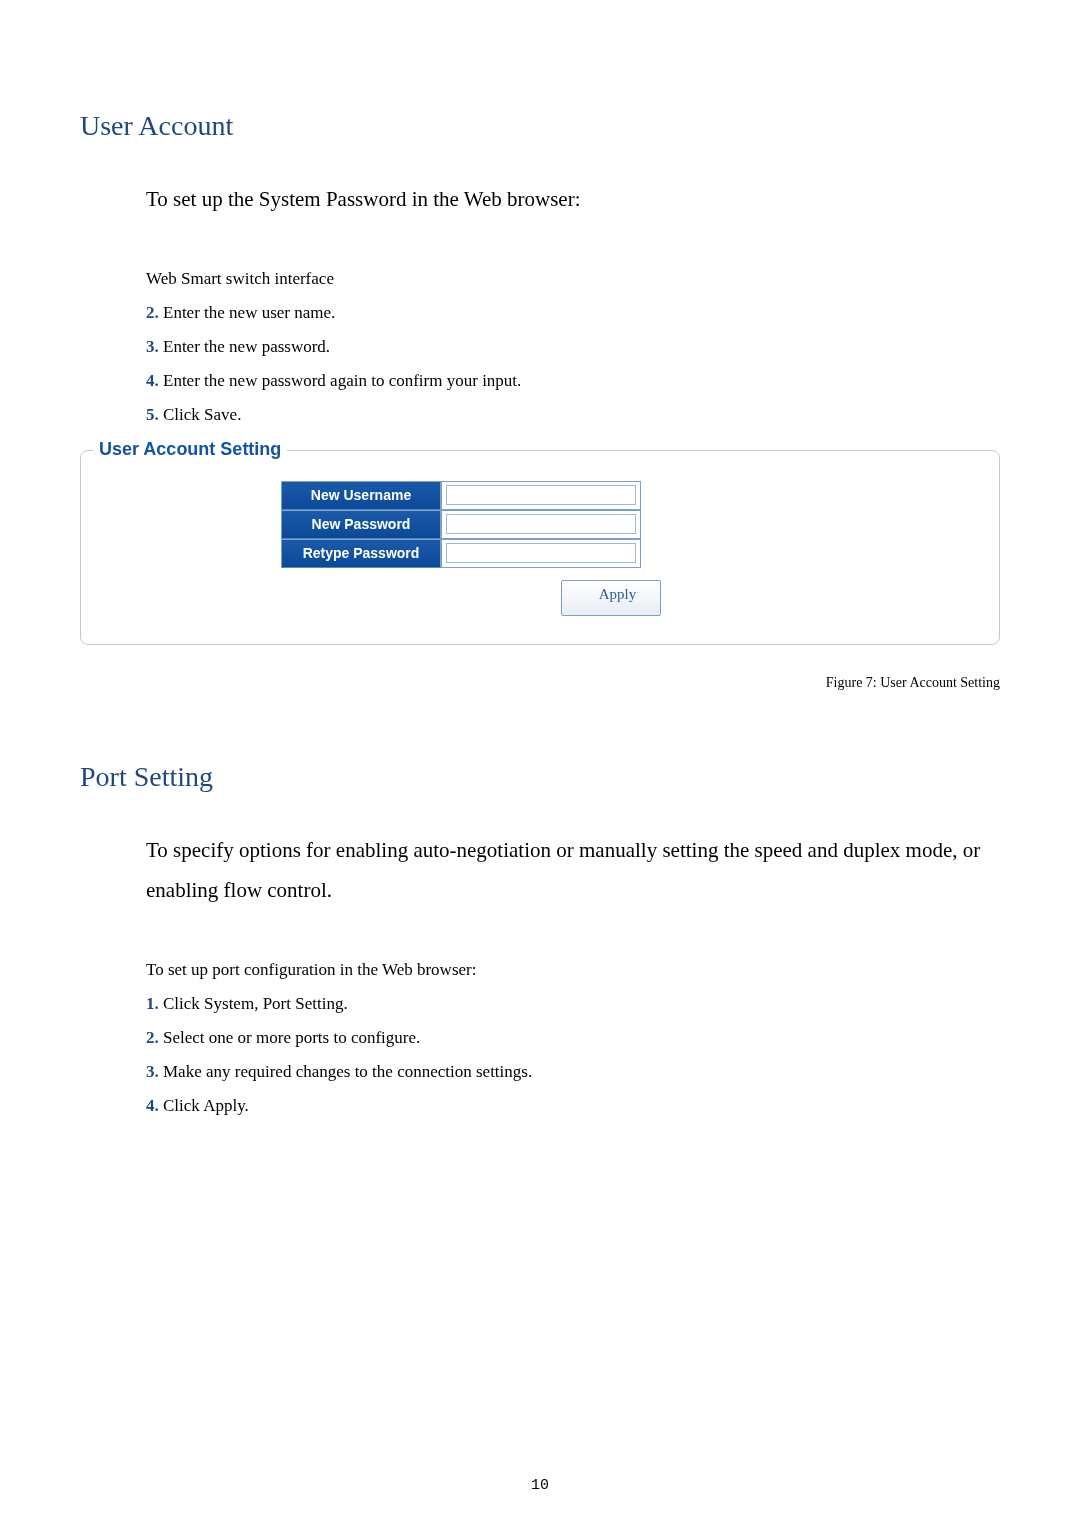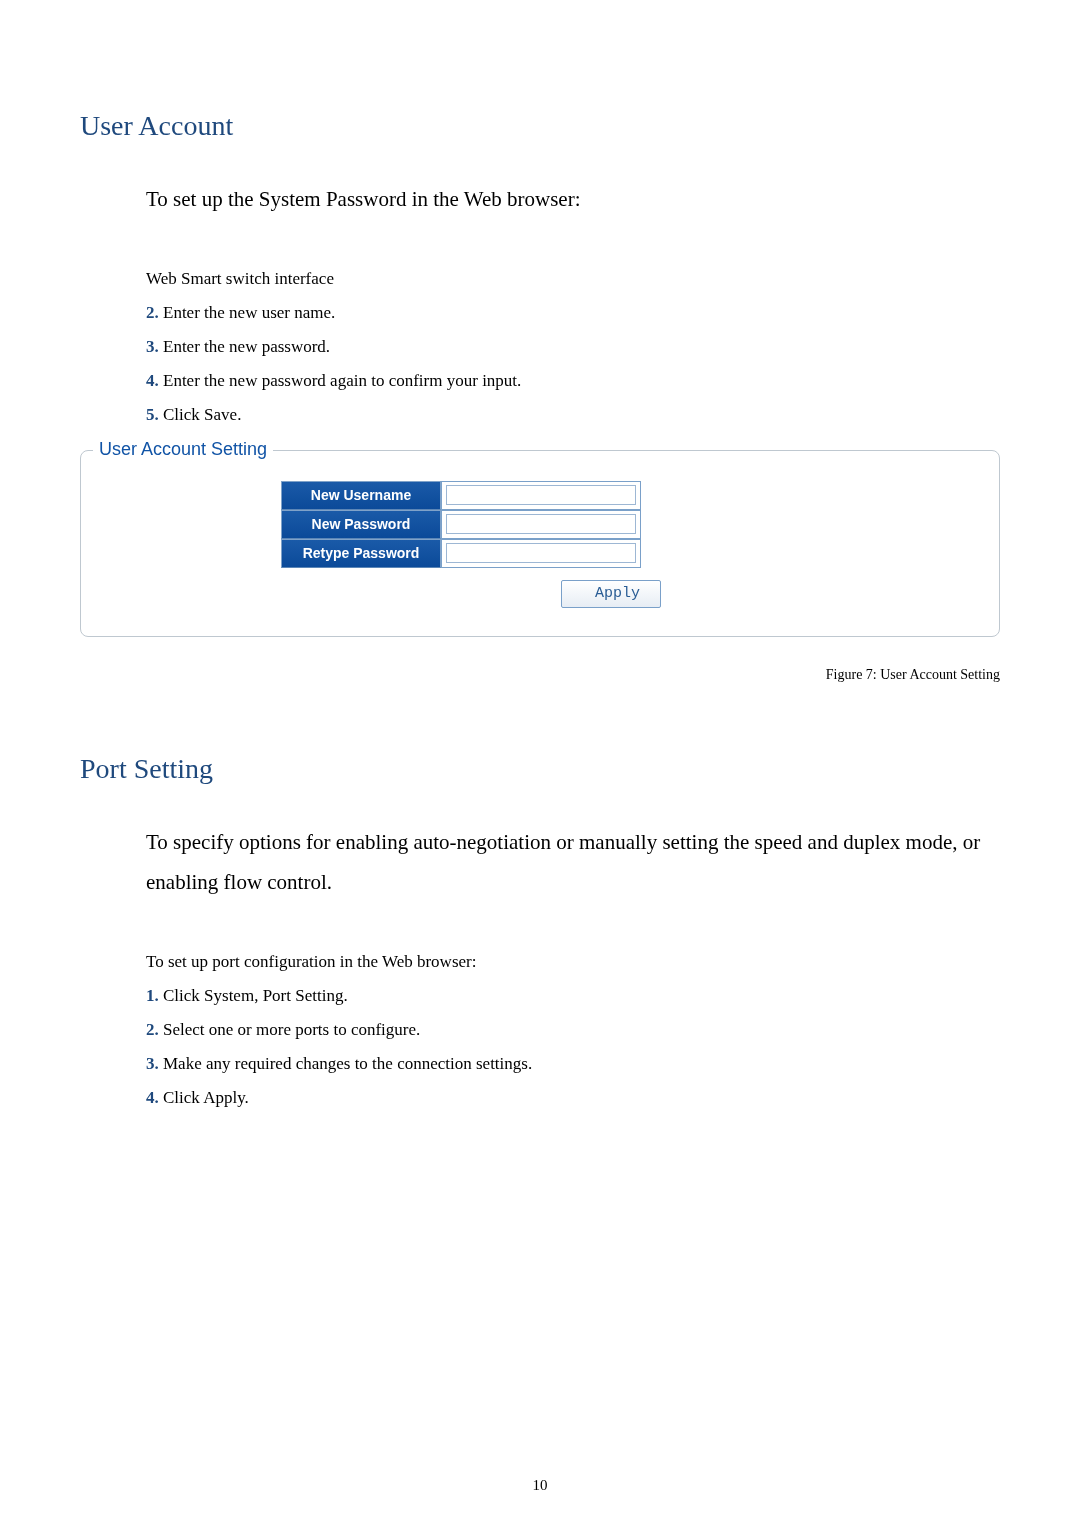--- a/index.html
+++ b/index.html
@@ -44,21 +44,21 @@
     width: 920px;
   }
   .legend {
     position: absolute;
     top: -12px;
     left: 12px;
     background: #ffffff;
     padding: 0 6px;
     color: #1154a6;
     font-family: Arial, sans-serif;
-    font-weight: normal;
+    font-weight: bold;
     font-size: 18px;
   }
   .form-block {
     margin-left: 180px;
   }
   .form-row {
     display: flex;
     align-items: stretch;
     height: 29px;
   }
@@ -86,44 +86,44 @@
   .form-input .inner {
     width: 100%;
     height: 20px;
     border: 1px solid #9db7d4;
     background: #fff;
   }
   .btn-row { text-align:left; margin-left:280px; margin-top:12px; }
   .apply-btn {
     display: inline-block;
     width: 100px;
-    height: 28px;
+    height: 36px;
     border: 1px solid #7aa0c9;
     border-radius: 2px;
     background: linear-gradient(#ffffff, #e7edf4);
     color: #2a5d95;
-    font-family: Liberation Mono, monospace;
+    font-family: Liberation Serif, serif;
     font-size: 15px;
     text-align: center;
     line-height: 26px;
     padding-left: 13px;
   }
   .figure-caption {
     text-align: right;
     font-size: 14px;
     margin-top: 30px;
     color: #000;
   }
   .gap-section { margin-top: 70px; }
   .page-number {
     position: absolute;
     bottom: 34px;
     left: 0; right: 0;
     text-align: center;
-    font-family: Liberation Serif, serif;
+    font-family: Liberation Mono, monospace;
     font-size: 15px;
     color: #000;
   }
 </style>
 </head>
 <body>
 
 <div class="page">
 
   <h2 class="heading-1">User Account</h2>

